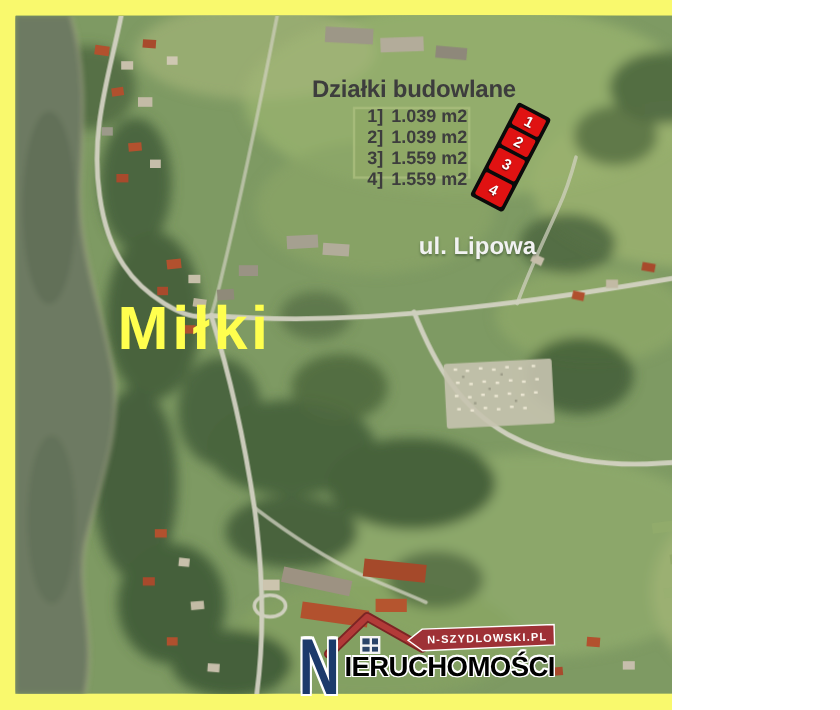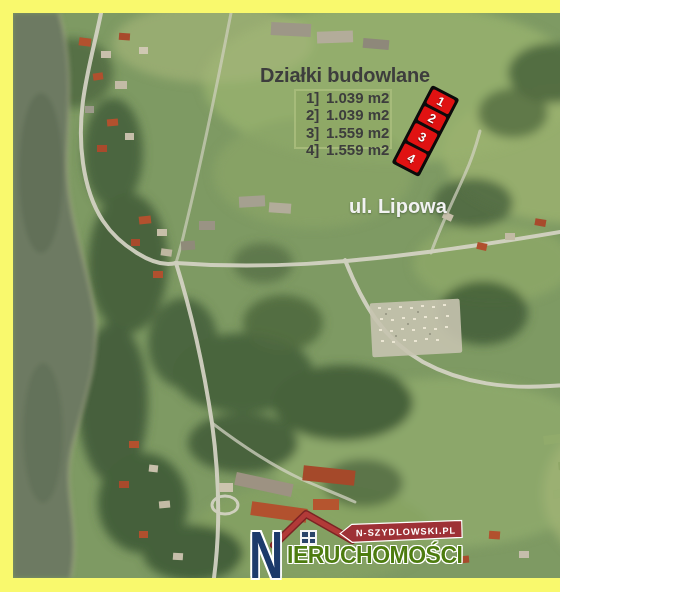--- a/index.html
+++ b/index.html
@@ -34,21 +34,21 @@
       -2px -2px 0 #fff,2px 2px 0 #fff,-2px 2px 0 #fff,2px -2px 0 #fff;
   }
   .outline-w1{
     text-shadow:-1px 0 0 #fff,1px 0 0 #fff,0 -1px 0 #fff,0 1px 0 #fff,
       -1px -1px 0 #fff,1px 1px 0 #fff,-1px 1px 0 #fff,1px -1px 0 #fff;
   }
   .logo .n{
     position:absolute;left:4px;top:17px;font-size:66px;line-height:66px;font-weight:700;
     color:#1c3a6b;transform:scaleX(.72);transform-origin:0 0;
   }
-  .logo .w1{position:absolute;left:42px;top:37px;font-size:23px;font-weight:700;color:#4d7c0f;letter-spacing:-0.5px;}
+  .logo .w1{position:absolute;left:42px;top:37px;font-size:23px;font-weight:700;color:#000000;letter-spacing:-0.5px;}
   .logo .w2{position:absolute;left:56px;top:59px;font-size:21px;font-weight:700;color:#c23a3e;letter-spacing:2.5px;}
   .roofsvg{position:absolute;left:20px;top:3px;}
   .windowbox{
     position:absolute;left:55px;top:25px;width:17px;height:15px;background:#f4f4f4;
     display:grid;grid-template-columns:1fr 1fr;grid-template-rows:1fr 1fr;gap:2px;
     padding:2px;box-sizing:border-box;
   }
   .pane{background:#2a4468;}
   .bannersvg{position:absolute;left:94px;top:16px;transform:rotate(-1.5deg);}
   .banner-text{
@@ -263,20 +263,21 @@
 
   <div class="strip">
     <div class="cell" style="flex:16">1</div>
     <div class="cell" style="flex:16">2</div>
     <div class="cell" style="flex:20">3</div>
     <div class="cell" style="flex:21">4</div>
   </div>
 
   <div class="ov street">ul. Lipowa</div>
 
+  <div class="ov town">Miłki</div>
 
   <div class="logo">
     <svg class="roofsvg" width="100" height="45" viewBox="0 0 100 45" xmlns="http://www.w3.org/2000/svg">
       <polyline points="9,37 41,6 87,32" fill="none" stroke="#7c2424" stroke-width="8" stroke-linecap="round" stroke-linejoin="round"></polyline>
       <polyline points="9,37 41,6 87,32" fill="none" stroke="#b23a38" stroke-width="5" stroke-linecap="round" stroke-linejoin="round"></polyline>
     </svg>
     <div class="windowbox">
       <div class="pane"></div>
       <div class="pane"></div>
       <div class="pane"></div>

